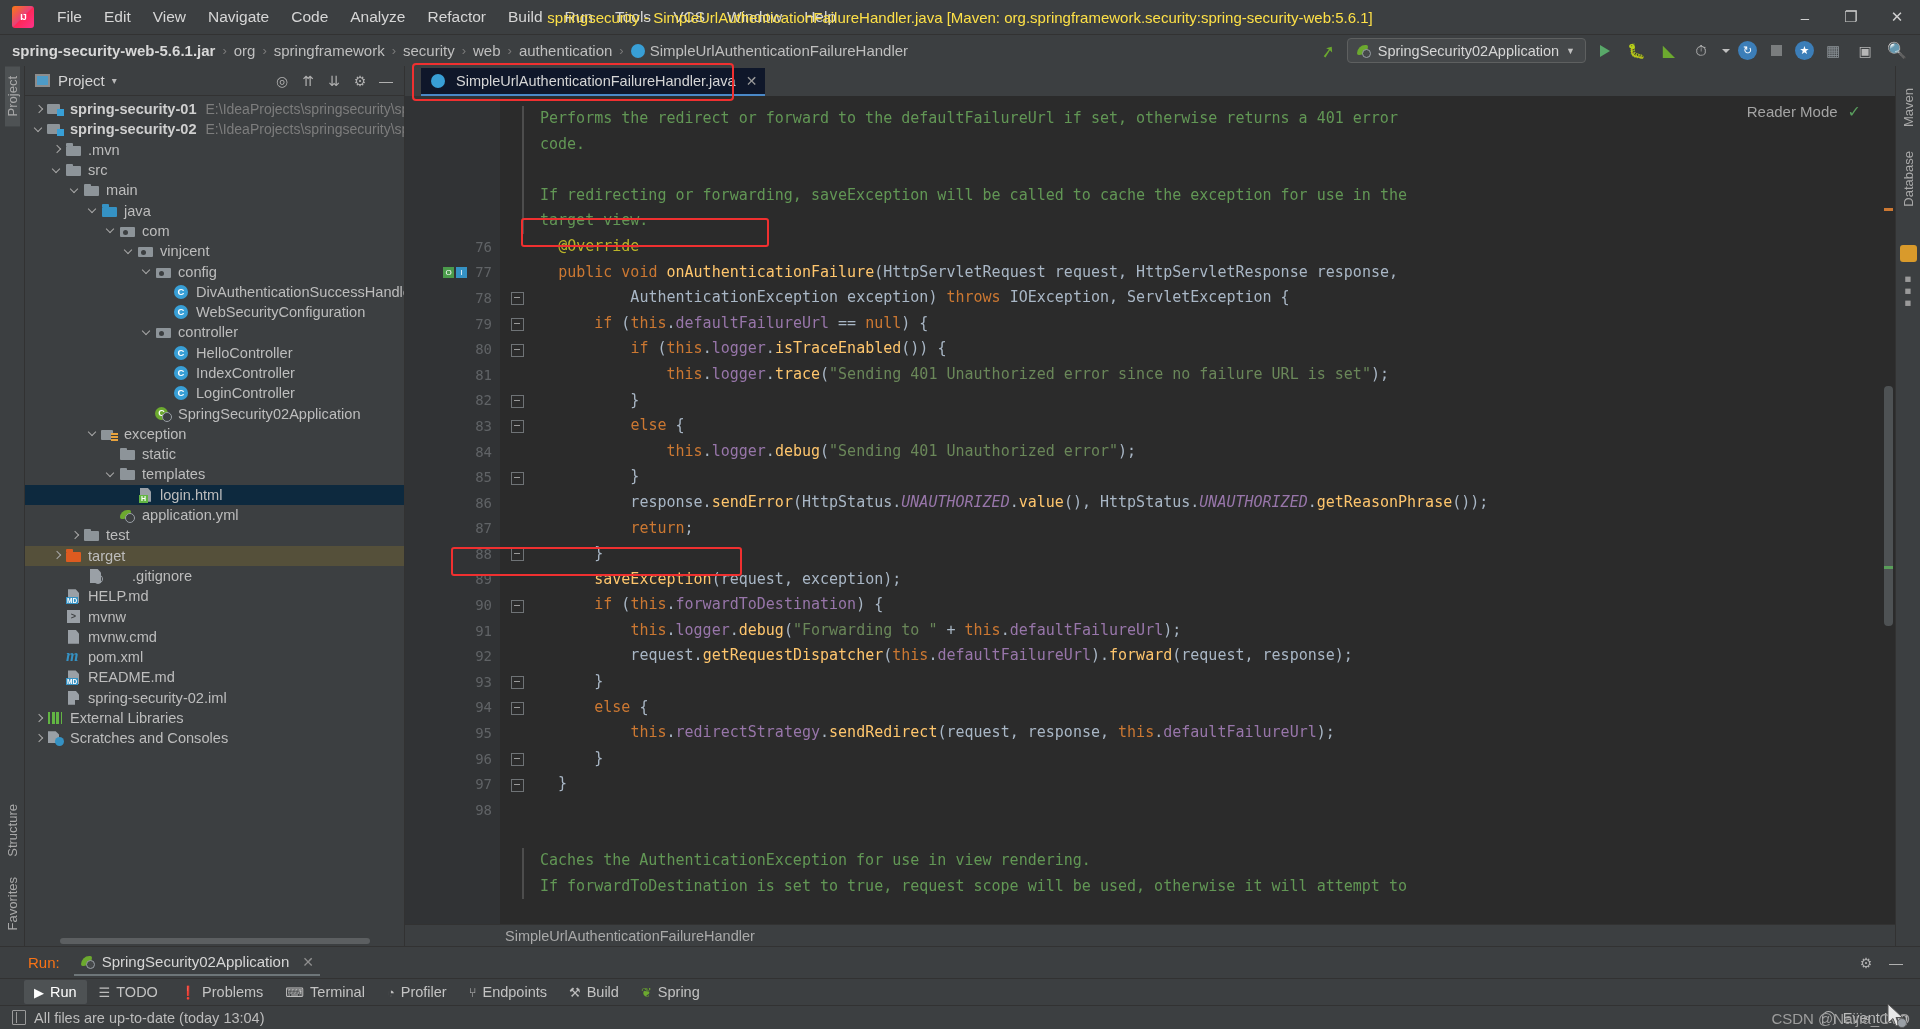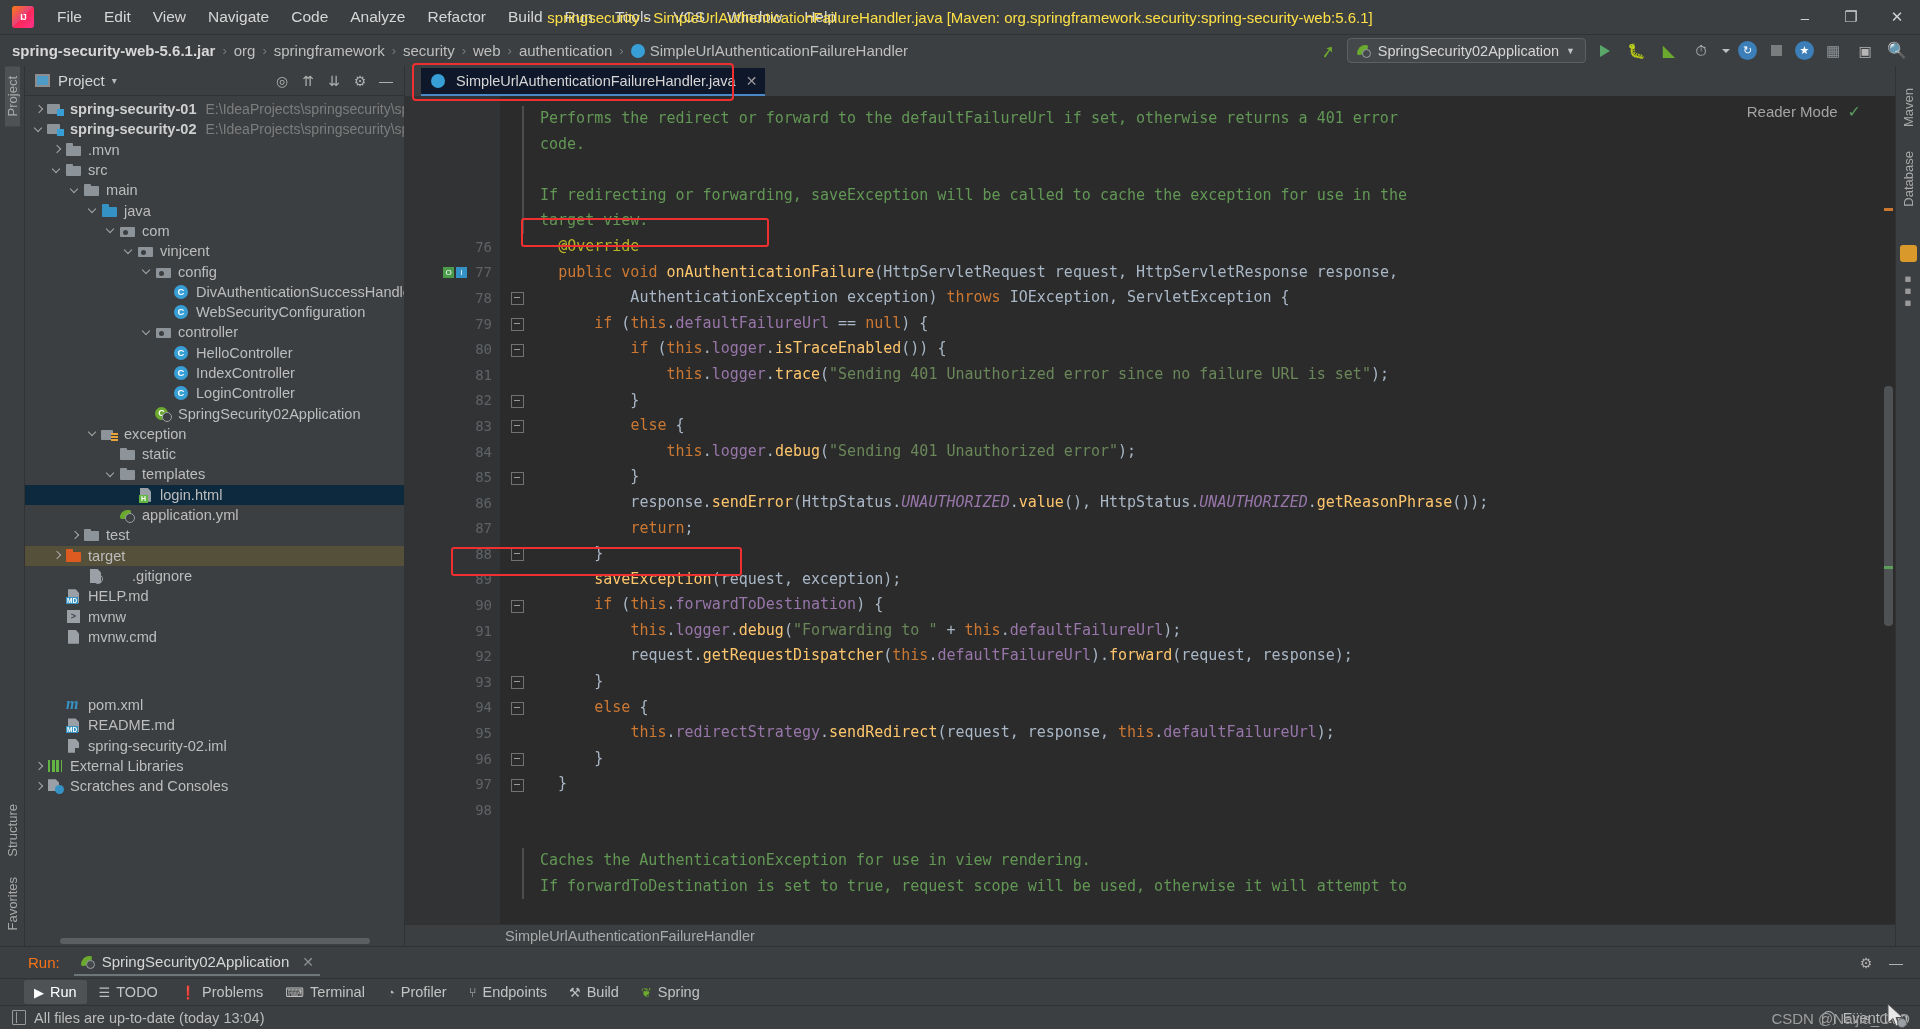--- a/index.html
+++ b/index.html
@@ -583,21 +583,21 @@
           <div class="tnode" style="padding-left: 26px;">
             <span class="arrow "></span>
             <span class="ico mvnw"></span>
             <span class="tlabel">mvnw</span>
           </div>
           <div class="tnode" style="padding-left: 26px;">
             <span class="arrow "></span>
             <span class="ico doc"></span>
             <span class="tlabel">mvnw.cmd</span>
           </div>
-          <div class="tnode" style="padding-left: 26px; margin-top: 48px;">
+          <div class="tnode" style="padding-left: 26px;">
             <span class="arrow "></span>
             <span class="ico mvn"></span>
             <span class="tlabel">pom.xml</span>
           </div>
           <div class="tnode" style="padding-left: 26px;">
             <span class="arrow "></span>
             <span class="ico doc doc-md"></span>
             <span class="tlabel">README.md</span>
           </div>
           <div class="tnode" style="padding-left: 26px;">

